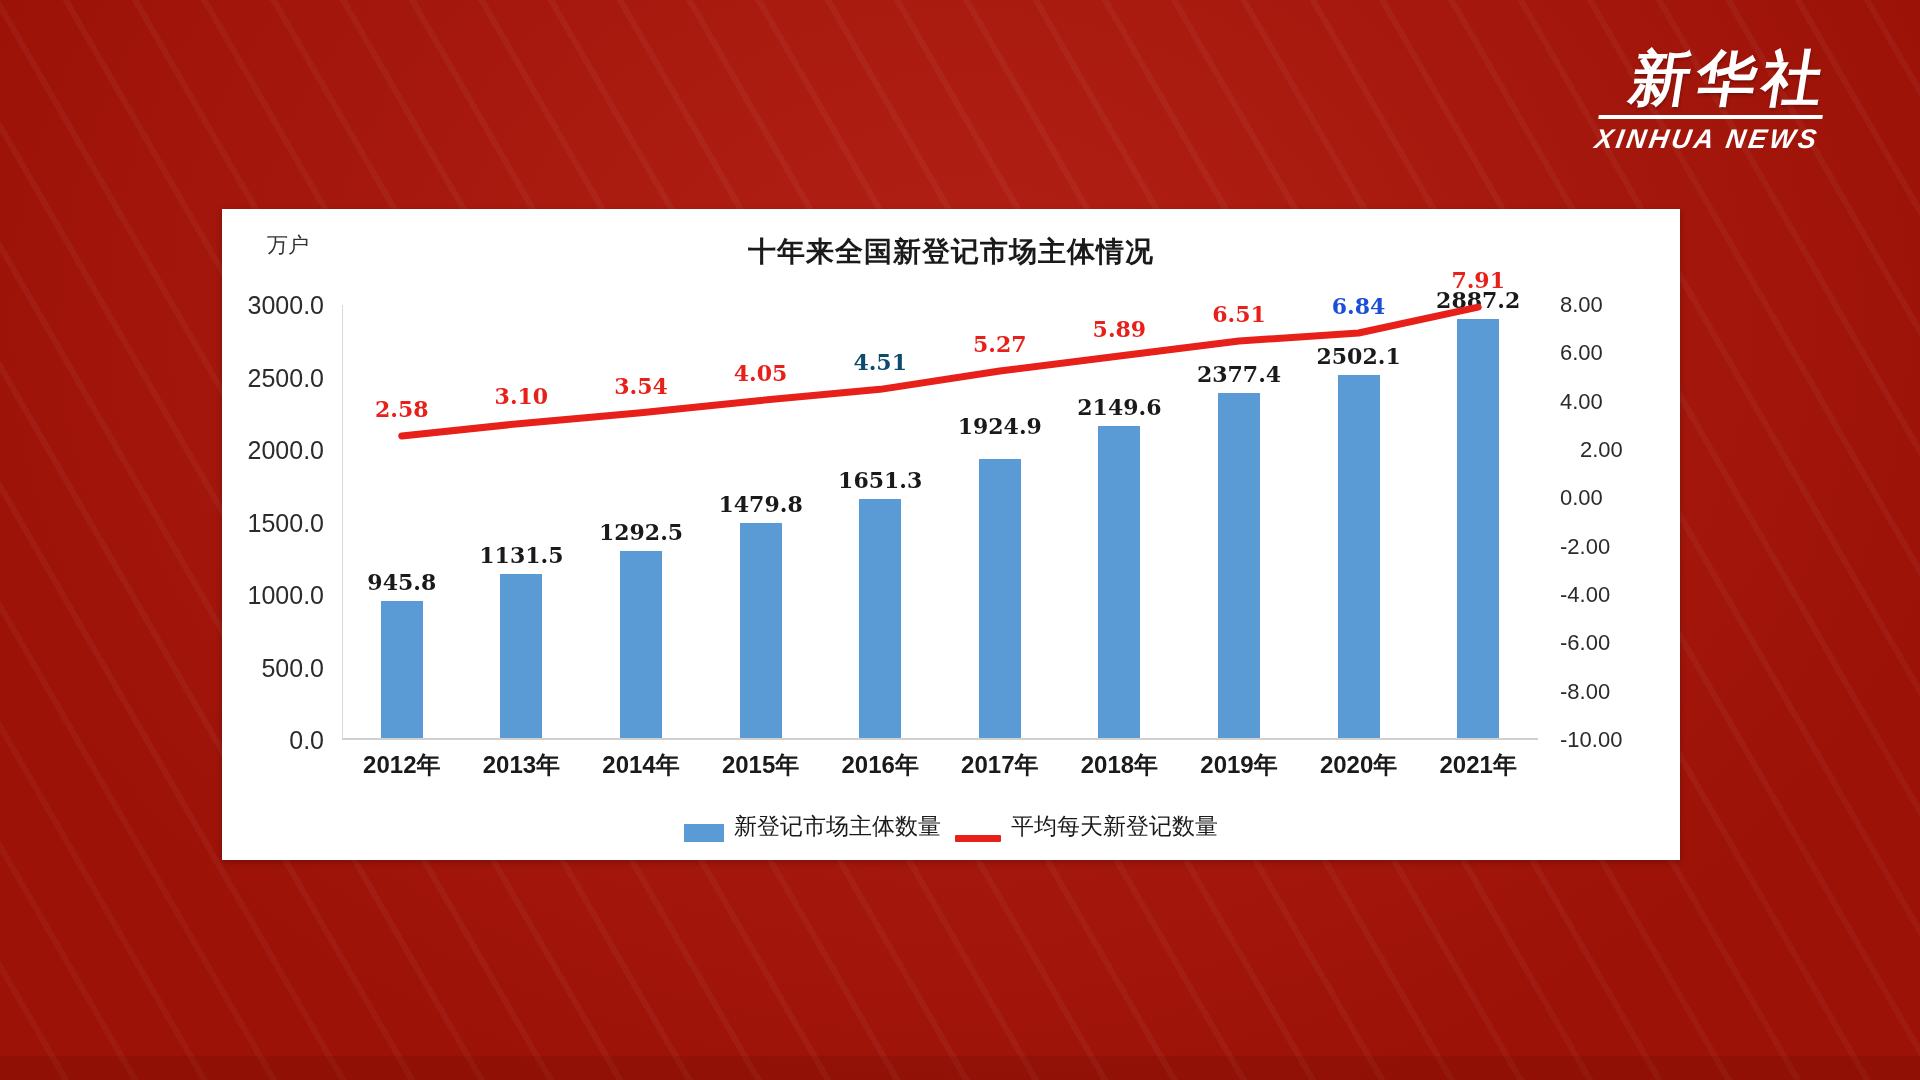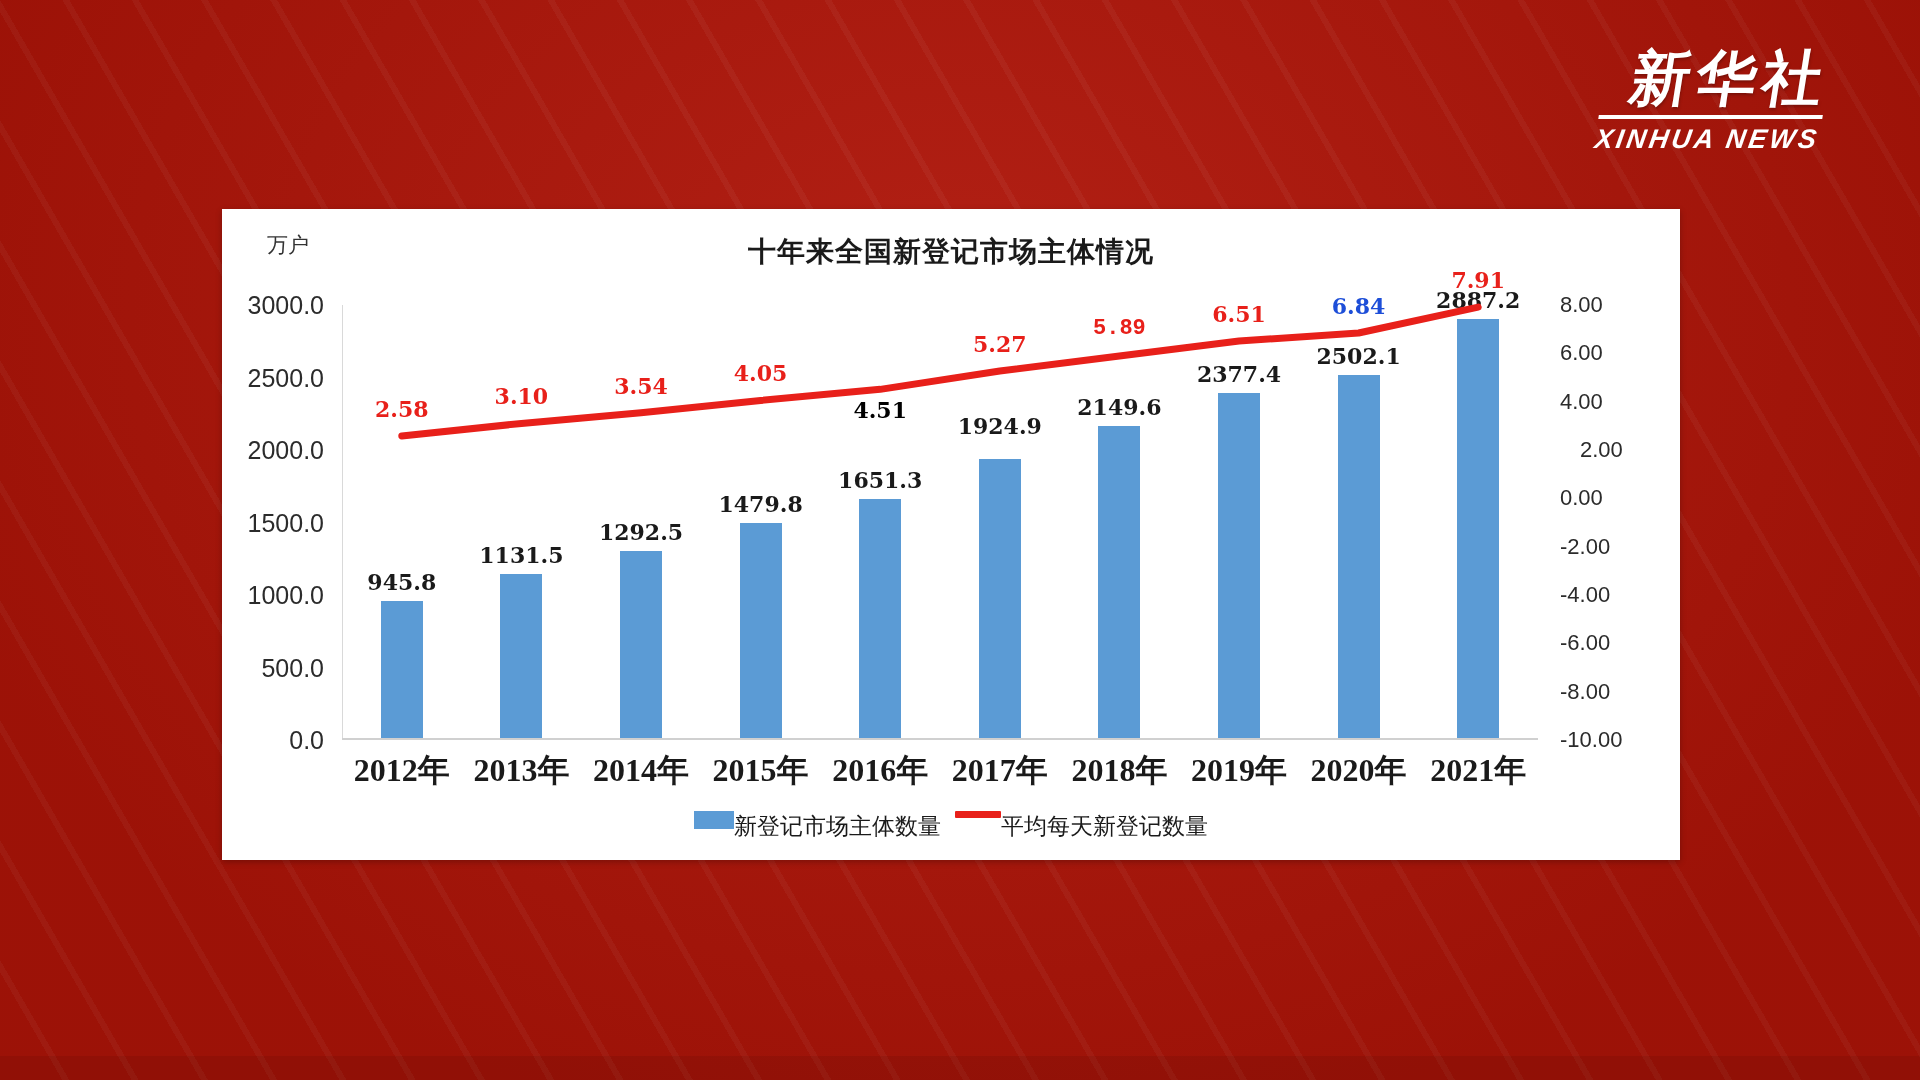--- a/index.html
+++ b/index.html
@@ -93,31 +93,31 @@
     position:absolute;white-space:nowrap;font-size:22px;font-weight:bold;
     color:#1a1a1a;transform:translateX(-50%);
     font-family:"DejaVu Serif","Liberation Serif",serif;
   }
   .line-label{
     position:absolute;white-space:nowrap;font-size:22px;font-weight:bold;
     color:#D9261C;transform:translateX(-50%);
     font-family:"DejaVu Serif","Liberation Serif",serif;
   }
   .xtick{
-    position:absolute;top:444px;white-space:nowrap;font-size:32px;font-weight:bold;
+    position:absolute;top:444px;white-space:nowrap;font-size:24px;font-weight:bold;
     color:#1a1a1a;transform:translateX(-50%);
-    font-family:Liberation Serif, serif;
+    font-family:Liberation Sans, sans-serif;
   }
   svg.trend{position:absolute;left:0;top:0;width:1196px;height:435px;overflow:visible;}
 
   .legend{
     position:absolute;left:0;bottom:18px;width:100%;
     display:flex;justify-content:center;align-items:center;gap:14px;
   }
-  .legend-item{display:flex;align-items:flex-start;}
+  .legend-item{display:flex;align-items:flex-end;gap:10px;}
   .legend-swatch-bar{width:40px;height:18px;background:#5B9BD5;}
   .legend-swatch-line{width:46px;height:7px;background:#E8201A;border-radius:1px;}
   .legend-text{
     font-size:23px;color:#1a1a1a;
     font-family:"DejaVu Serif","Liberation Serif",serif;
   }
 </style>
 </head>
 <body>
 
@@ -185,23 +185,23 @@
 
     <svg class="trend" viewBox="0 0 1196 435" preserveAspectRatio="none">
       <polyline id="trend-line" fill="none" stroke="#E8201A" stroke-width="7" stroke-linejoin="round" stroke-linecap="round" points="59.8,130.98333333333335 179.39999999999998,118.41666666666669 299,107.78333333333336 418.59999999999997,95.45833333333331 538.1999999999999,84.34166666666664 657.8,65.97500000000002 777.4,50.991666666666674 897,36.00833333333338 1016.5999999999999,28.033333333333303 1136.2,2.1750000000000114"></polyline>
     </svg>
 
     <div id="linelabels-host">
         <div class="line-label" style="left: 59.8px; top: 90.9833px; color: rgb(232, 32, 26);">2.58</div>
         <div class="line-label" style="left: 179.4px; top: 78.4167px; color: rgb(232, 32, 26);">3.10</div>
         <div class="line-label" style="left: 299px; top: 67.7833px; color: rgb(232, 32, 26);">3.54</div>
         <div class="line-label" style="left: 418.6px; top: 55.4583px; color: rgb(232, 32, 26);">4.05</div>
-        <div class="line-label" style="left: 538.2px; top: 44.3417px; color: #000000; margin-top: 48px;">4.51</div>
+        <div class="line-label" style="left: 538.2px; top: 44.3417px; color: #0c4a6e;">4.51</div>
         <div class="line-label" style="left: 657.8px; top: 25.975px; color: rgb(232, 32, 26);">5.27</div>
-        <div class="line-label" style="left: 777.4px; top: 10.9917px; color: rgb(232, 32, 26); font-family: Liberation Mono, monospace;">5.89</div>
+        <div class="line-label" style="left: 777.4px; top: 10.9917px; color: rgb(232, 32, 26);">5.89</div>
         <div class="line-label" style="left: 897px; top: -3.99167px; color: rgb(232, 32, 26);">6.51</div>
         <div class="line-label" style="left: 1016.6px; top: -11.9667px; color: #1d4ed8;">6.84</div>
         <div class="line-label" style="left: 1136.2px; top: -37.825px; color: rgb(232, 32, 26);">7.91</div>
       </div>
     <div id="xticks-host">
         <div class="xtick" style="left: 59.8px;">2012年</div>
         <div class="xtick" style="left: 179.4px;">2013年</div>
         <div class="xtick" style="left: 299px;">2014年</div>
         <div class="xtick" style="left: 418.6px;">2015年</div>
         <div class="xtick" style="left: 538.2px;">2016年</div>

